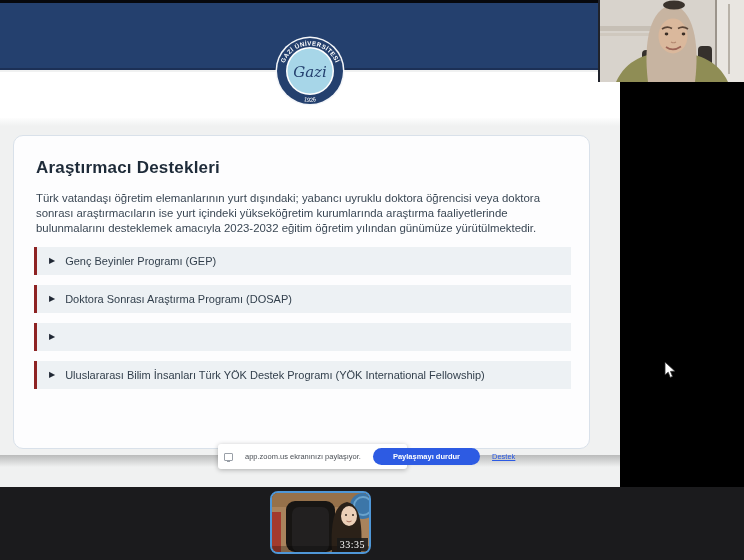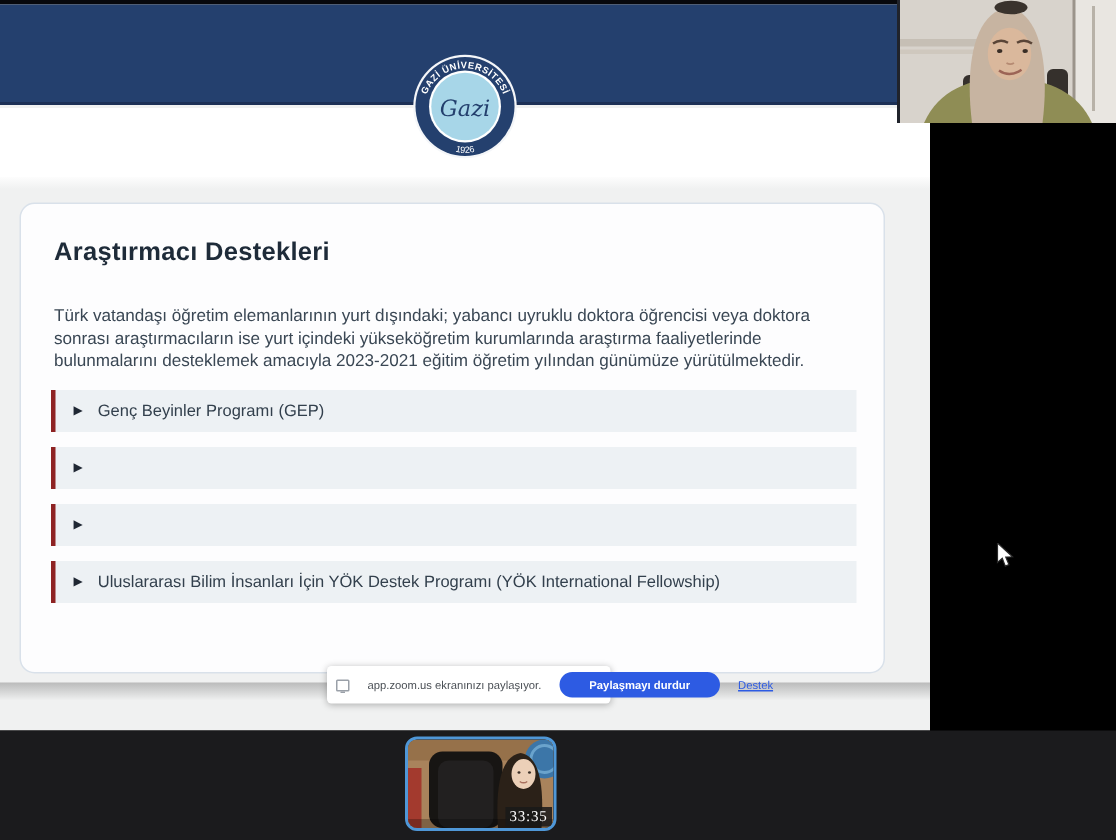--- a/index.html
+++ b/index.html
@@ -16,21 +16,21 @@
   .white-band { position:absolute; left:0; top:72px; width:100%; height:46px; background:#fff; }
   .white-band::after { content:""; position:absolute; left:0; bottom:-8px; width:100%; height:8px;
     background:linear-gradient(#fdfdfd,#f0f1f1); }
   .logo-wrap { position:absolute; left:275px; top:36px; width:70px; height:70px; z-index:3; }
 
   .card {
     position:absolute; left:13px; top:135px; width:577px; height:314px;
     background:#fdfdfe; border:1px solid #d9e1ea; border-radius:10px;
     padding:22px 19px 0 22px;
   }
-  .page-title { font-size:17px; font-weight:bold; color:#1e2b39; letter-spacing:0.2px; margin-bottom:26px; }
+  .page-title { font-size:17px; font-weight:bold; color:#1e2b39; letter-spacing:0.2px; margin-bottom:13px; }
   .intro { font-size:11.4px; line-height:1.33; color:#3a4754; width:540px; margin-bottom:11px; }
   .acc-list { display:flex; flex-direction:column; gap:10px; width:537px; margin-left:-2px; }
   .acc-row {
     height:28px; background:#edf1f4; border-left:3px solid #8e2323;
     display:flex; align-items:center; gap:10px; padding-left:12px; cursor:pointer;
   }
   .acc-arrow { font-size:8px; color:#1f2733; line-height:1; }
   .acc-label { font-size:11px; color:#33404d; }
 
   
@@ -90,35 +90,36 @@
       <circle cx="35" cy="35" r="22.5" fill="#a7d6e8"></circle>
       <text x="35" y="41" text-anchor="middle" font-size="15" font-style="italic" font-family="DejaVu Serif, serif" fill="#24406e">Gazi</text>
       <text font-size="6" fill="#ffffff" font-family="Liberation Sans, sans-serif">
         <textPath href="#logoArcBottom" startOffset="50%" text-anchor="middle">1926</textPath>
       </text>
     </svg>
   </div>
 
   <div class="card">
     <div class="page-title">Araştırmacı Destekleri</div>
-    <p class="intro">Türk vatandaşı öğretim elemanlarının yurt dışındaki; yabancı uyruklu doktora öğrencisi veya doktora sonrası araştırmacıların ise yurt içindeki yükseköğretim kurumlarında araştırma faaliyetlerinde bulunmalarını desteklemek amacıyla 2023-2021 eğitim öğretim yılından günümüze yürütülmektedir.</p>
+    <p class="intro">Türk vatandaşı öğretim elemanlarının yurt dışındaki; yabancı uyruklu doktora öğrencisi veya doktora sonrası araştırmacıların ise yurt içindeki yükseköğretim kurumlarında araştırma faaliyetlerinde bulunmalarını desteklemek amacıyla 2023-2032 eğitim öğretim yılından günümüze yürütülmektedir.</p>
     <div class="acc-list">
       <div class="acc-row">
         <span class="acc-arrow">▶</span>
         <span class="acc-label">Genç Beyinler Programı (GEP)</span>
       </div>
       <div class="acc-row">
         <span class="acc-arrow">▶</span>
+        <span class="acc-label">Doktora Sonrası Araştırma Programı (DOSAP)</span>
       </div>
       <div class="acc-row">
         <span class="acc-arrow">▶</span>
       </div>
       <div class="acc-row">
         <span class="acc-arrow">▶</span>
-        <span class="acc-label">Uluslararası Bilim İnsanları İçin YÖK Destek Programı (YÖK International Fellowship)</span>
+        <span class="acc-label">Uluslararası Bilim İnsanları Türk YÖK Destek Programı (YÖK International Fellowship)</span>
       </div>
     </div>
   </div>
 
   <div class="shadow-band"></div>
 
   <div class="share-bar">
     <span class="monitor-icon"></span>
     <span class="share-text">app.zoom.us ekranınızı paylaşıyor.</span>
     <button class="stop-btn">Paylaşmayı durdur</button>

